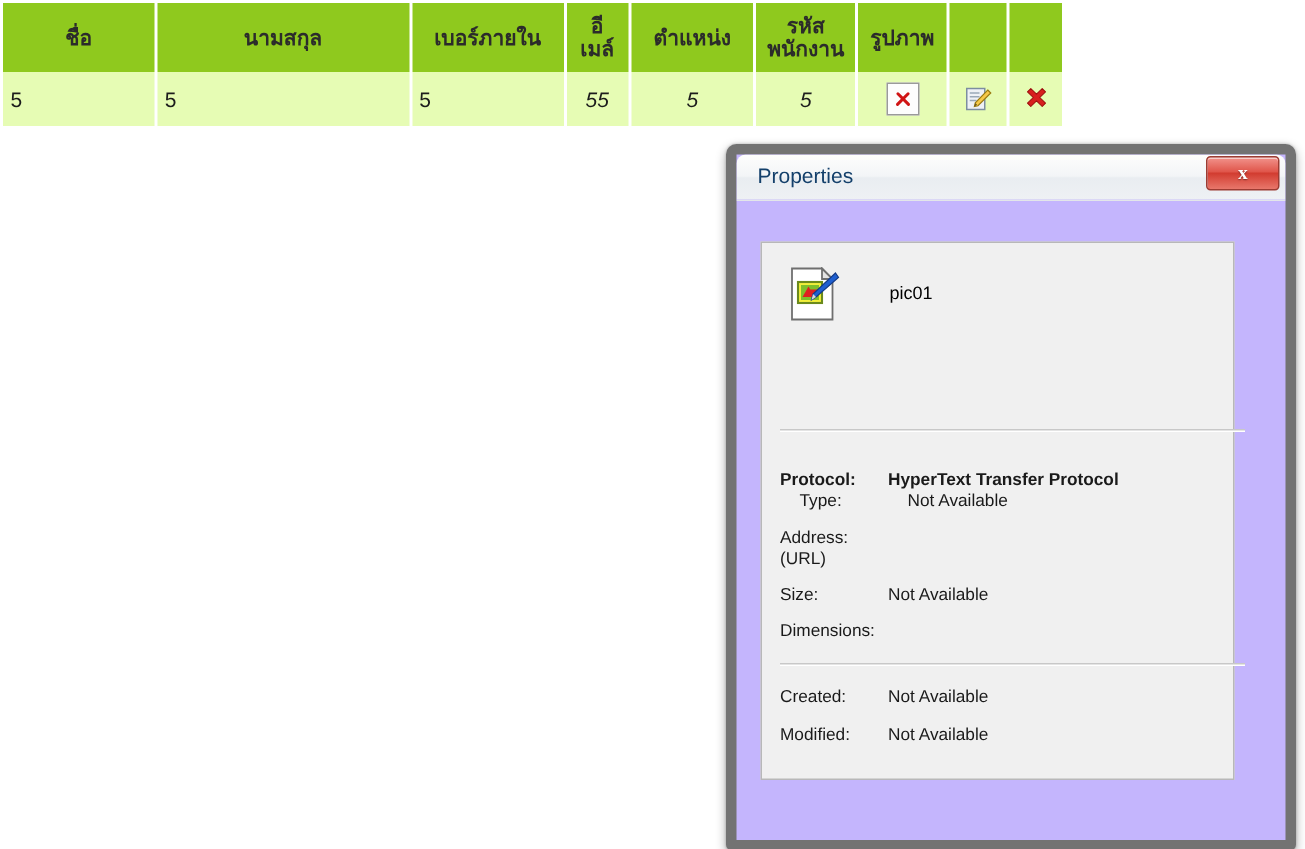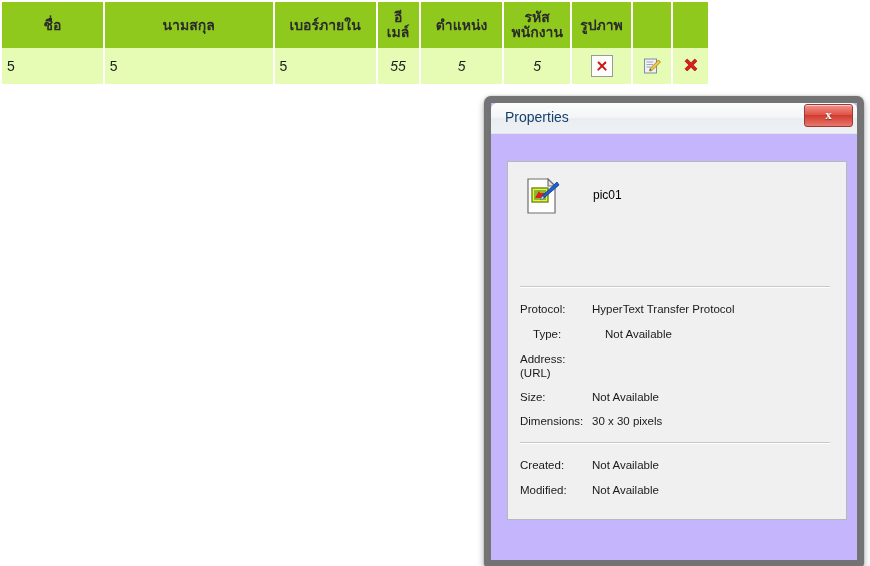--- a/index.html
+++ b/index.html
@@ -91,37 +91,37 @@
   .dlg-body{position:relative;height:427px;}
 
   .tabstrip{position:absolute;left:16px;top:10px;width:334px;height:18px;}
   .tab{
     position:absolute;left:0;top:0;height:18px;padding:1px 9px 0 9px;
     background:#f0f0f0;border:1px solid #b8b8b8;border-bottom:none;
     border-radius:3px 3px 0 0;font-size:12px;color:#111;
     cursor:pointer;box-sizing:border-box;
   }
   .tabpanel{
-    position:absolute;left:16px;top:27px;width:340px;height:359px;
+    position:absolute;left:16px;top:27px;width:316px;height:359px;
     background:#f0f0f0;border:1px solid #b8b8b8;box-sizing:border-box;
   }
 
   .file-icon{position:absolute;left:18px;top:16px;width:34px;height:38px;}
   .file-name{position:absolute;left:85px;top:26px;font-size:12px;color:#000;}
 
   .sep{position:absolute;left:12px;width:310px;height:1px;
        background:#c8c8c8;border-bottom:1px solid #ffffff;}
   .sep1{top:124px;}
   .sep2{top:280px;}
 
   .prop{position:absolute;font-size:11.5px;color:#1a1a1a;line-height:1.25;}
   .prop-label{left:12px;width:72px;}
   .prop-value{left:84px;width:238px;}
 
-  .p1{top:140px;} .p2{top:165px;margin-left:13px;} .p3{top:190px;}
+  .p1{top:151px;font-weight:bold;} .p2{top:165px;margin-left:13px;} .p3{top:190px;}
   .p4{top:228px;} .p5{top:252px;}
   .p6{top:296px;} .p7{top:321px;}
 
   .buttons{position:absolute;left:0;top:394px;width:100%;height:32px;}
 </style>
 </head>
 <body>
 
 <table class="grid">
   <thead>
@@ -215,21 +215,20 @@
 
       <div class="prop prop-label p3">
         <div>Address:</div>
         <div>(URL)</div>
       </div>
 
       <div class="prop prop-label p4">Size:</div>
       <div class="prop prop-value p4">Not Available</div>
 
       <div class="prop prop-label p5" style="width:80px;">Dimensions:</div>
-      <div class="prop prop-value p5">30 x 30  pixels</div>
 
       <div class="sep sep2"></div>
 
       <div class="prop prop-label p6">Created:</div>
       <div class="prop prop-value p6">Not Available</div>
 
       <div class="prop prop-label p7">Modified:</div>
       <div class="prop prop-value p7">Not Available</div>
 
     </div>

